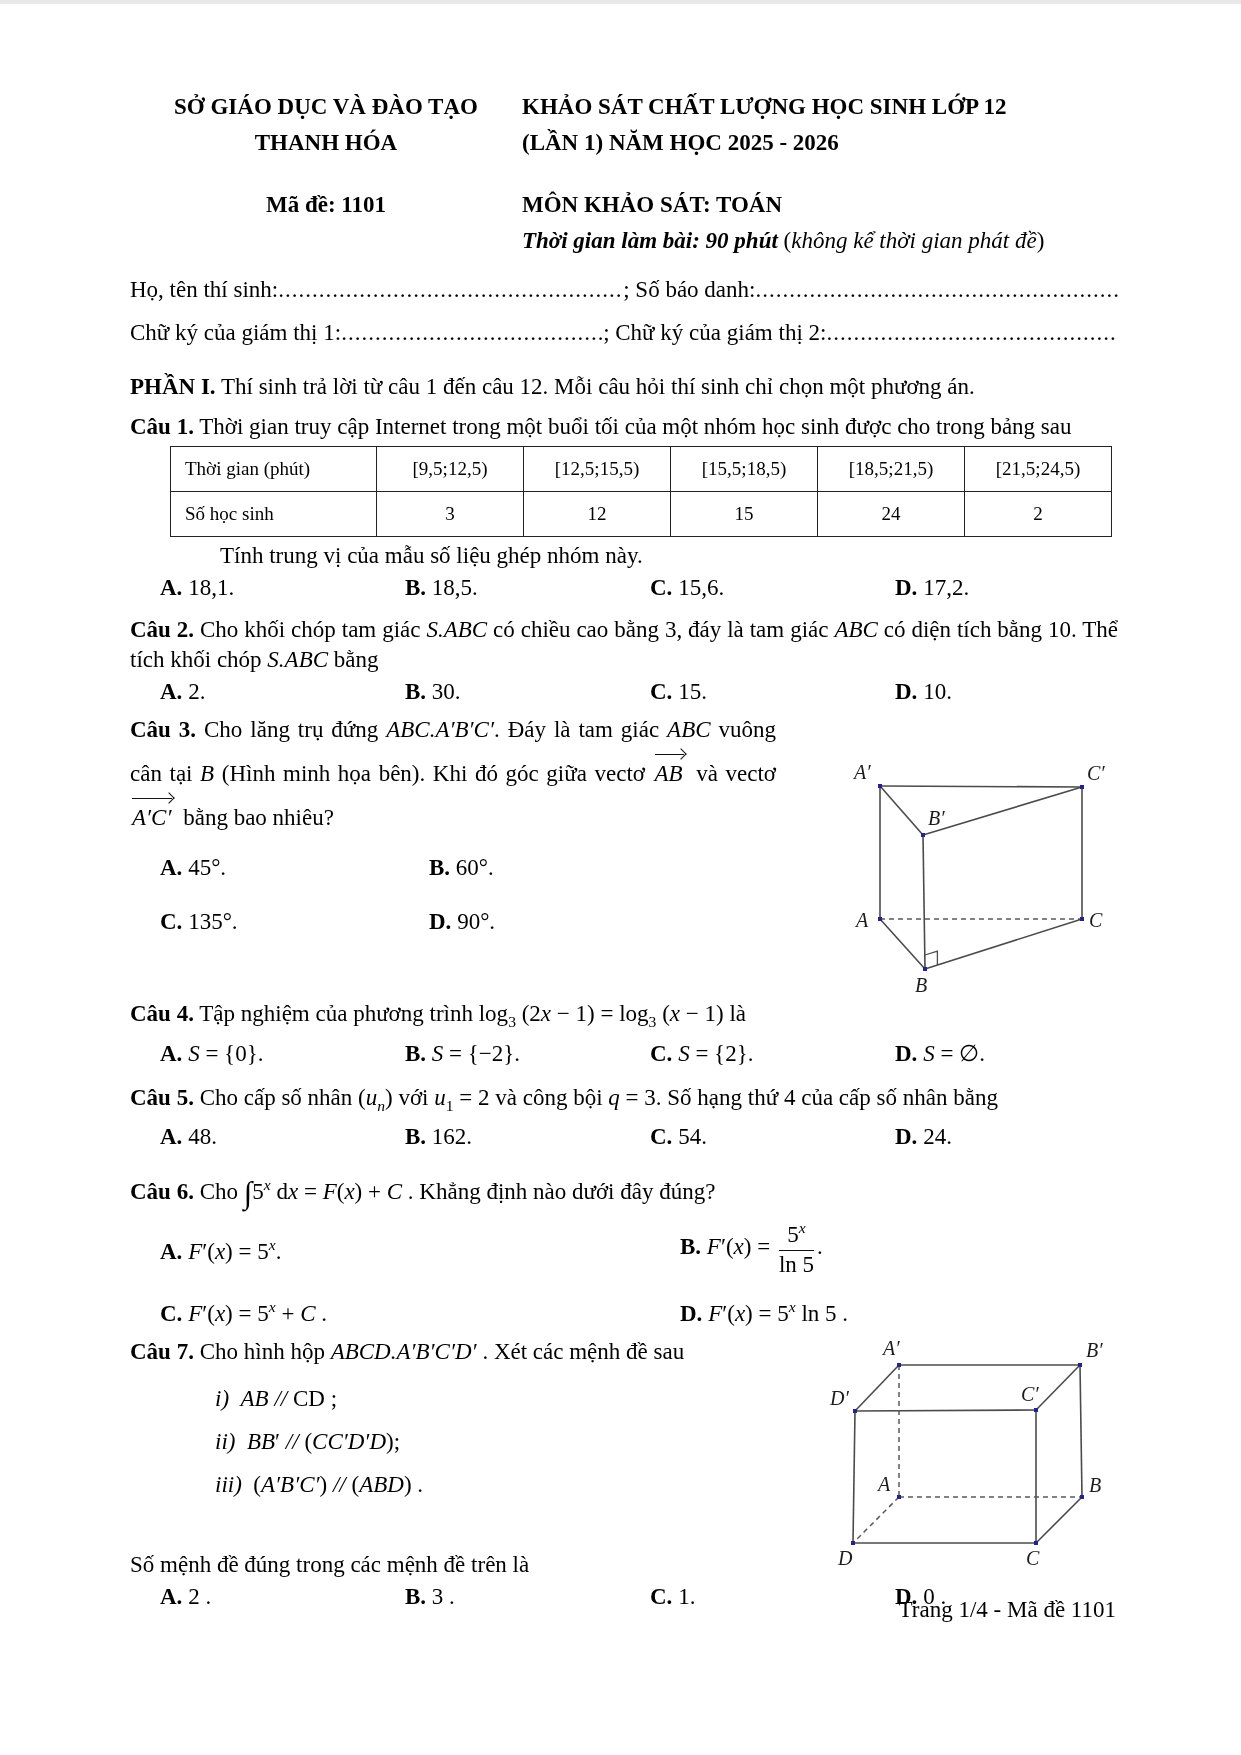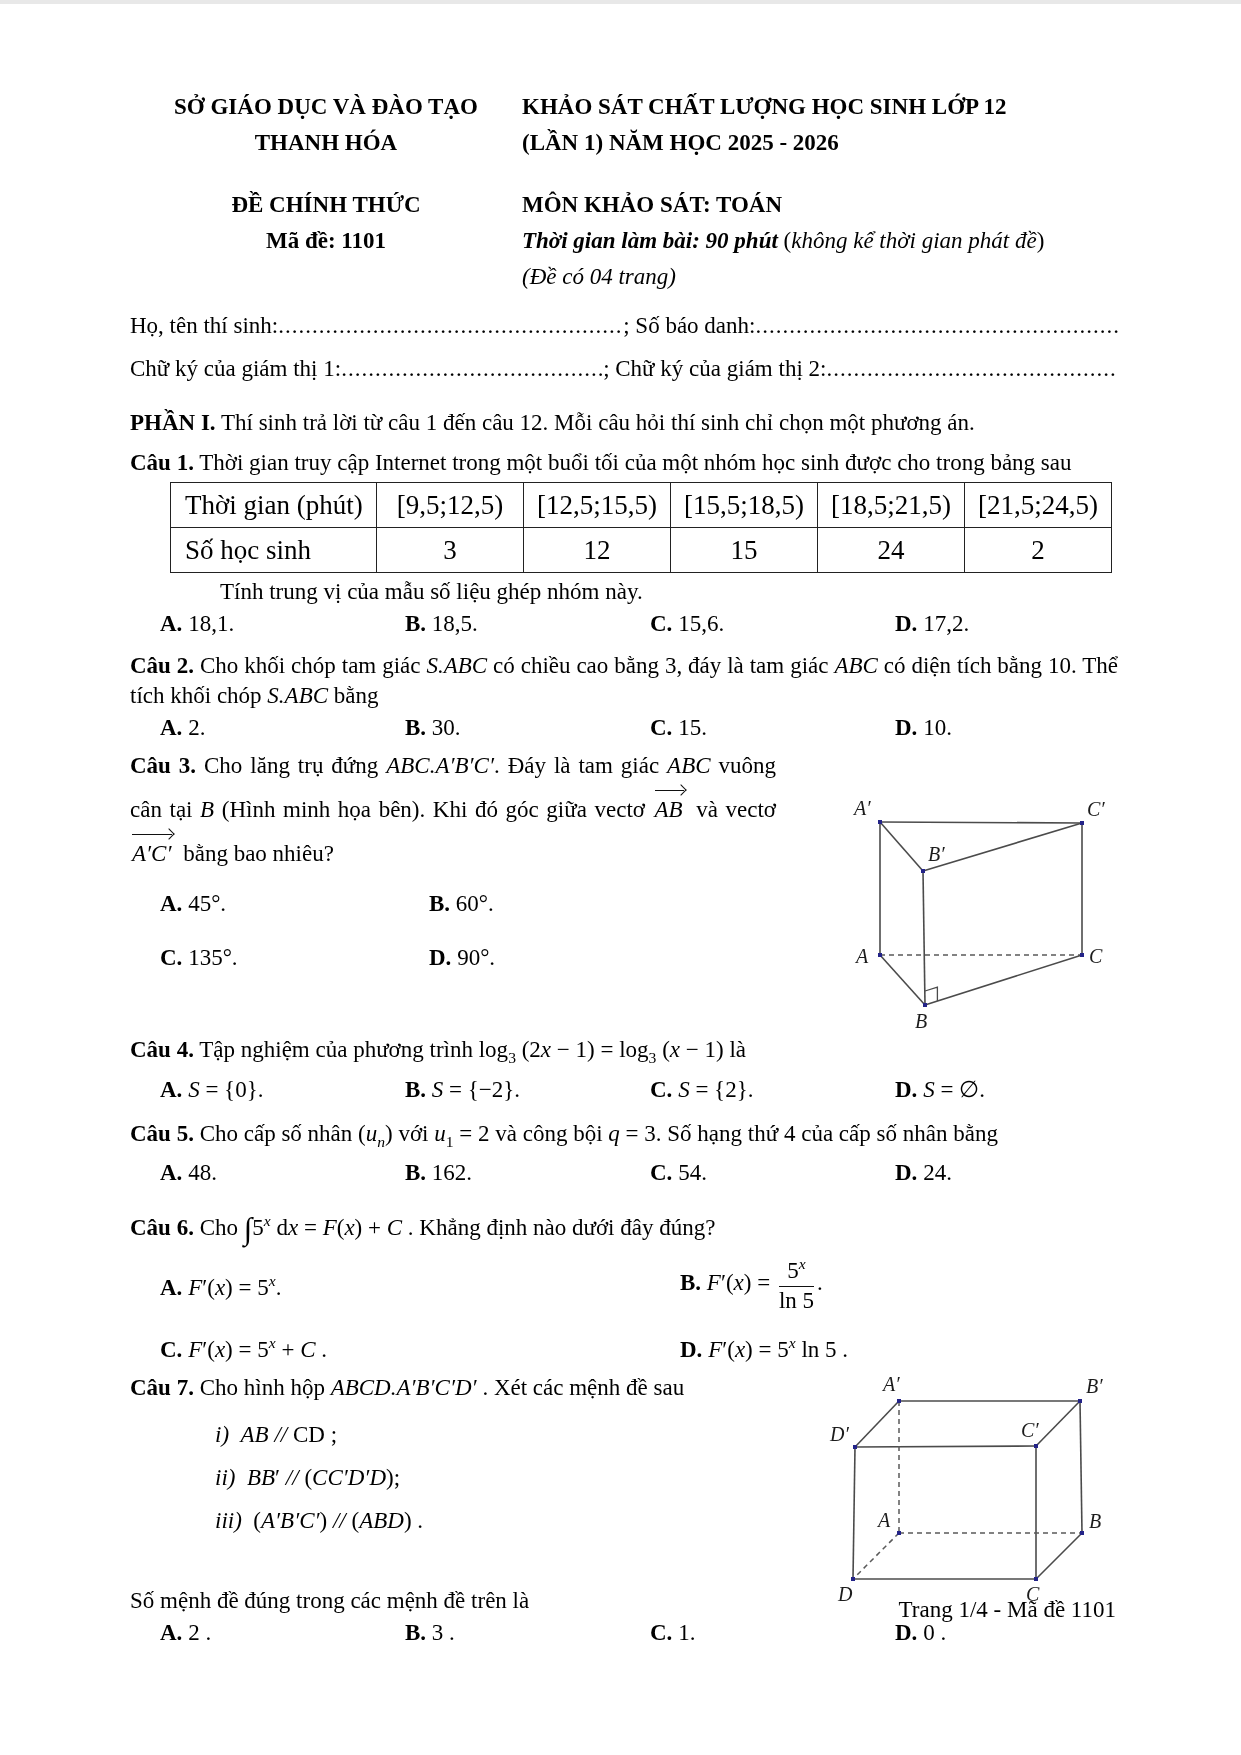--- a/index.html
+++ b/index.html
@@ -26,21 +26,21 @@
   .dots { display:inline-block; overflow:hidden; white-space:nowrap; letter-spacing:1px; }
   .dots.fixed { width:345px; } .dots.fixed2 { width:262px; }
   .dots.grow { flex:1; }
   
   .part-heading { margin-top:24px; }
   
   .question { text-align:justify; }
   .q-label { font-weight:bold; }
   .q1 { margin-top:10px; }
   table.q1-table { border-collapse:collapse; margin:4px 0 4px 40px; }
-  table.q1-table td { border:1.5px solid #222; height:44px; text-align:center; padding:0 6px; font-size:27px; }
+  table.q1-table td { border:1.5px solid #222; height:44px; text-align:center; padding:0 6px; font-size:19px; }
   table.q1-table td.c0 { width:185px; text-align:left; padding-left:14px; }
   table.q1-table td.cv { width:134px; }
   .q1-prompt { padding-left:90px; }
   .opts { display:grid; grid-template-columns:repeat(4,245px); padding-left:30px; margin:2px 0 4px; }
   .opt { white-space:nowrap; }
   .q2 { margin-top:12px; }
   .q3 { margin-top:8px; }
   .q3-opts { display:grid; grid-template-columns:245px 245px; row-gap:34px; width:520px;
              padding-left:30px; margin-top:20px;gap:24px; }
   .q4 { margin-top:8px; clear:both; }
@@ -77,30 +77,28 @@
 </head>
 <body>
 
 <div class="page">
 
   <div class="header">
     <div class="h-left">
       <div class="h-row b">SỞ GIÁO DỤC VÀ ĐÀO TẠO</div>
       <div class="h-row b">THANH HÓA</div>
       <div class="h-gap"></div>
-      <div class="h-row b">ĐỀ CHÍNH THỨC</div>
       <div class="h-row b">Mã đề: 1101</div>
     </div>
     <div class="h-right">
       <div class="h-row b">KHẢO SÁT CHẤT LƯỢNG HỌC SINH LỚP 12</div>
       <div class="h-row b">(LẦN 1) NĂM HỌC 2025 - 2026</div>
       <div class="h-gap"></div>
       <div class="h-row b">MÔN KHẢO SÁT: TOÁN</div>
       <div class="h-row"><b><i>Thời gian làm bài: 90 phút</i></b> (<i>không kể thời gian phát đề</i>)</div>
-      <div class="h-row i">(Đề có 04 trang)</div>
     </div>
   </div>
 
   <div class="form-block">
     <div class="form-line">
       <span class="lbl">Họ, tên thí sinh:</span>
         <span class="dots fixed">........................................................................................................................</span>
         <span class="lbl">; Số báo danh:</span>
         <span class="dots grow">........................................................................................................................</span>
     </div>

